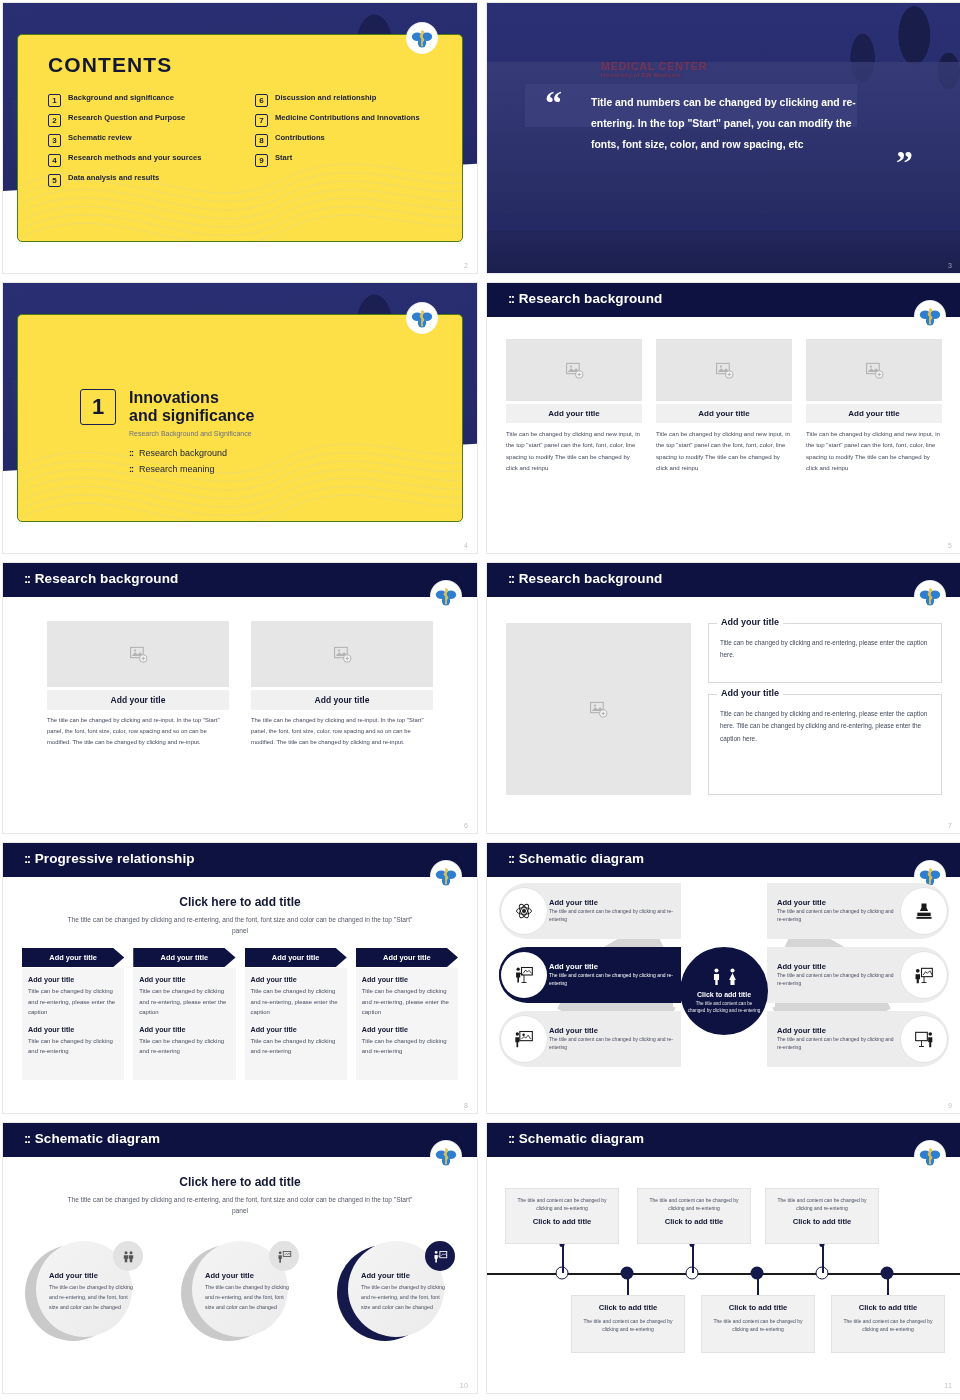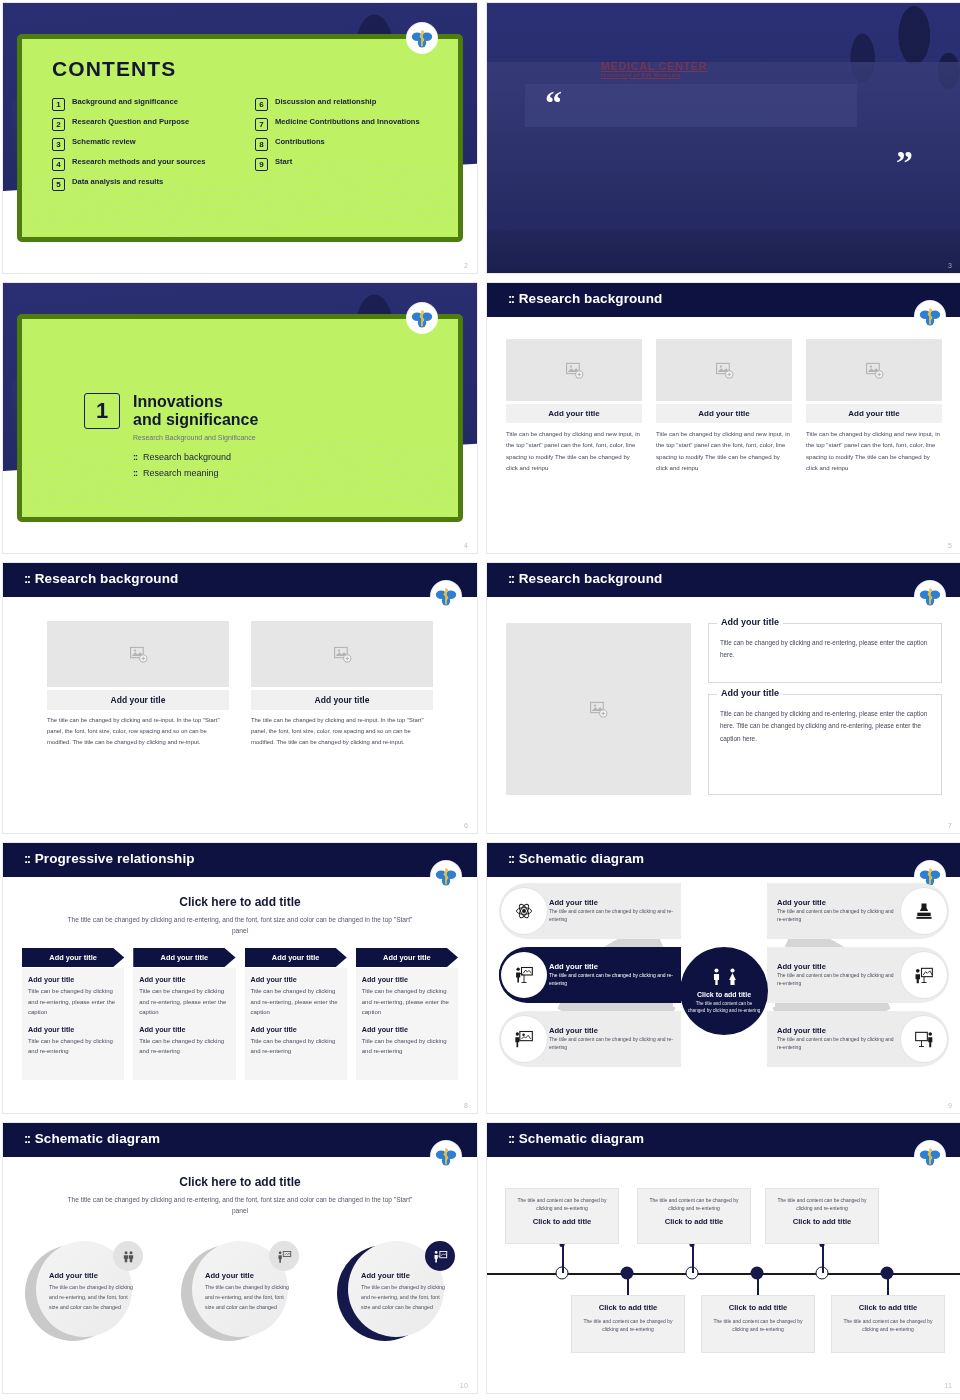--- a/index.html
+++ b/index.html
@@ -63,22 +63,22 @@
       radial-gradient(ellipse 34px 30px at 66% 64%, rgba(26,30,78,.55) 0 60%, transparent 62%);
     opacity:.9;
   }
   .cover-bldg{
     position:absolute; left:2%; top:36%; width:64%; height:30%;
     background: linear-gradient(180deg, rgba(47,52,110,.55), rgba(36,40,92,.35));
   }
   .card {
     position: absolute;
     left: 14px; top: 31px; right: 14px; bottom: 31px;
-    background: #bef264;
-    border: 5px solid #4d7c0f;
+    background: #fde047;
+    border: 1px solid #4d7c0f;
     border-radius: 5px;
     overflow: hidden;
   }
   .card .wave {
     position: absolute; left: 0; right: 0; bottom: 0; height: 62%;
     opacity: .5; pointer-events: none;
   }
 
   
   .contents-title {
@@ -129,21 +129,20 @@
   }
   .photo-bldg2 {
     position: absolute; left: 8%; right: 22%; top: 30%; height: 16%;
     background: rgba(66,71,132,.55);
   }
   .photo-sign {
     position: absolute; left: 24%; top: 21%;
     font-size: 11px; font-weight: 800; letter-spacing: .6px;
     color: rgba(150,60,90,.55);
     text-shadow: 0 0 2px rgba(90,30,60,.5);
-    text-decoration: underline;
   }
   .photo-sign small { display: block; font-size: 6px; letter-spacing: .2px; font-weight: 700; }
   .photo-trees {
     position: absolute; right: 0; top: 0; width: 26%; height: 60%;
     background:
       radial-gradient(ellipse 20px 40px at 20% 34%, rgba(24,28,70,.8) 0 60%, transparent 62%),
       radial-gradient(ellipse 26px 48px at 62% 20%, rgba(22,26,66,.85) 0 60%, transparent 62%),
       radial-gradient(ellipse 18px 30px at 90% 42%, rgba(20,24,62,.8) 0 60%, transparent 62%);
   }
   .photo-ground {
@@ -402,20 +401,21 @@
     <div class="photo-bldg"></div>
     <div class="photo-bldg2"></div>
     <div class="photo-sign">
       <span>MEDICAL CENTER</span>
       <small>University of EW Medicine</small>
     </div>
     <div class="photo-ground"></div>
 
     <div class="quote-mark qm-open">“</div>
     <div class="quote-mark qm-close">”</div>
+    <div class="quote-text">Title and numbers can be changed by clicking and re-entering. In the top "Start" panel, you can modify the fonts, font size, color, and row spacing, etc</div>
     <div class="pagenum light">3</div>
   </div>
 
   <div class="slide">
     <div class="cover-bg"></div>
     <div class="cover-trees"></div>
     <div class="cover-bldg"></div>
 
     <div class="card">
       <svg class="wave" viewBox="0 0 440 120" preserveAspectRatio="none">

